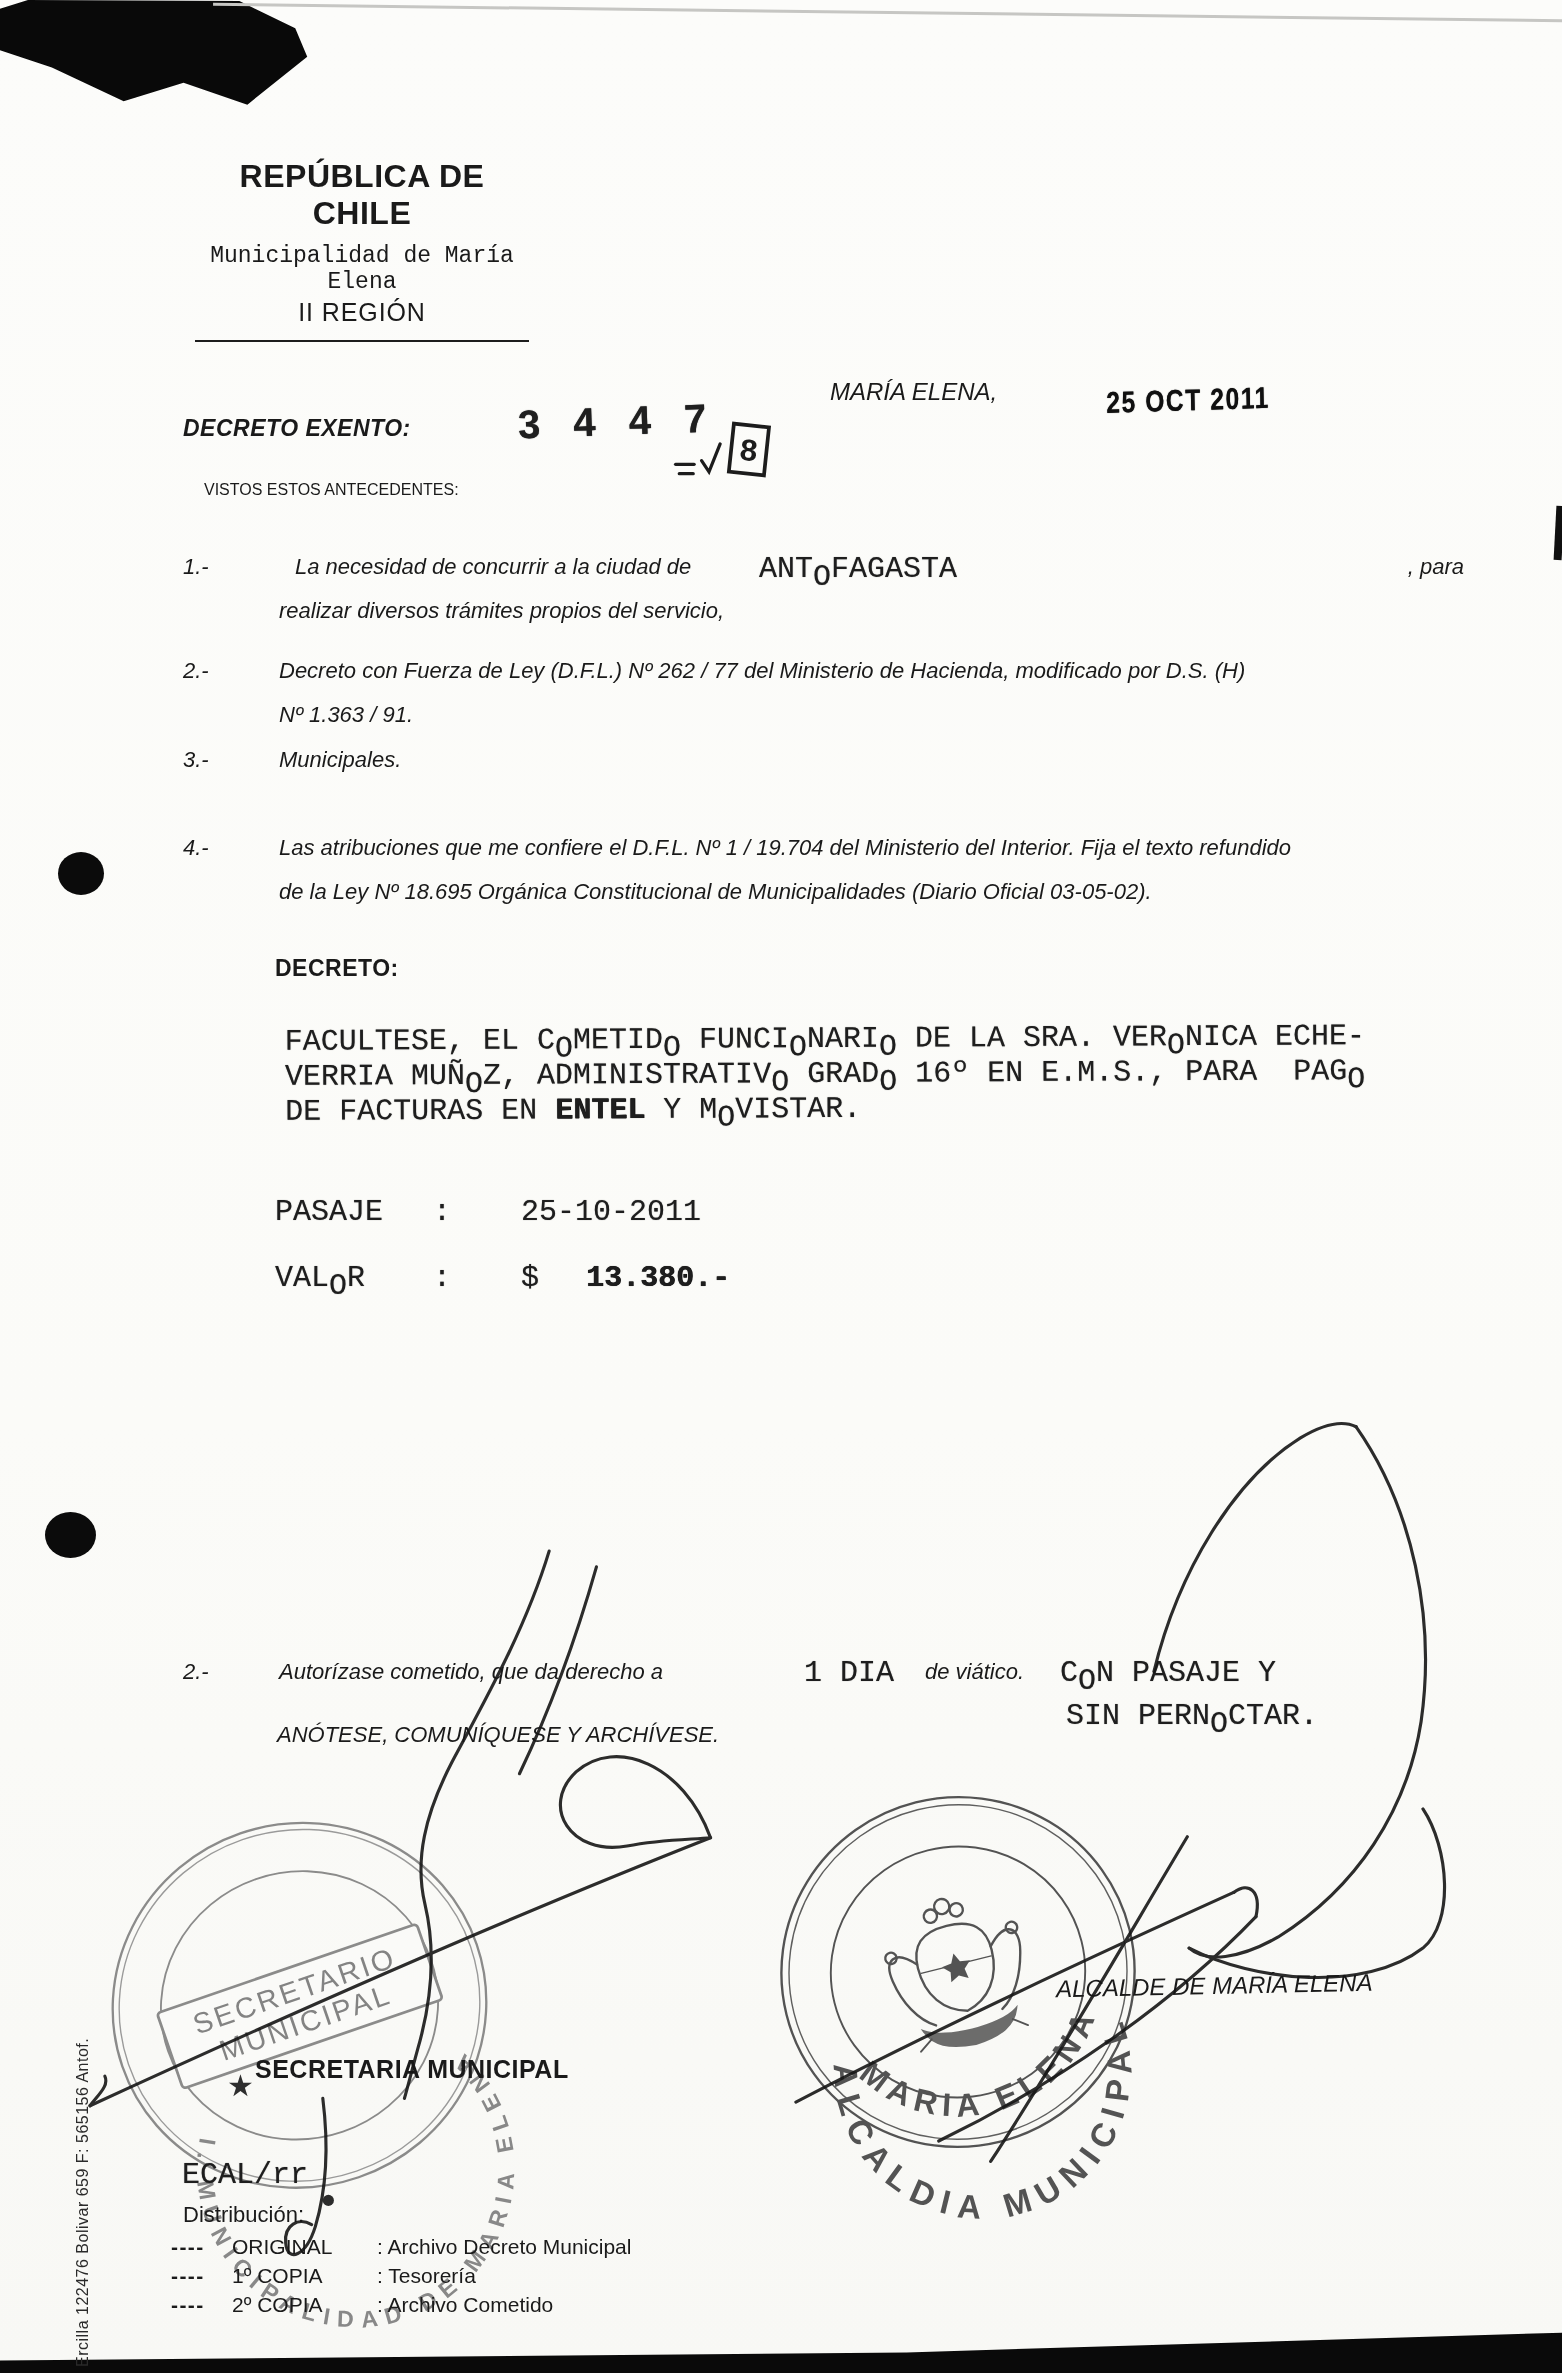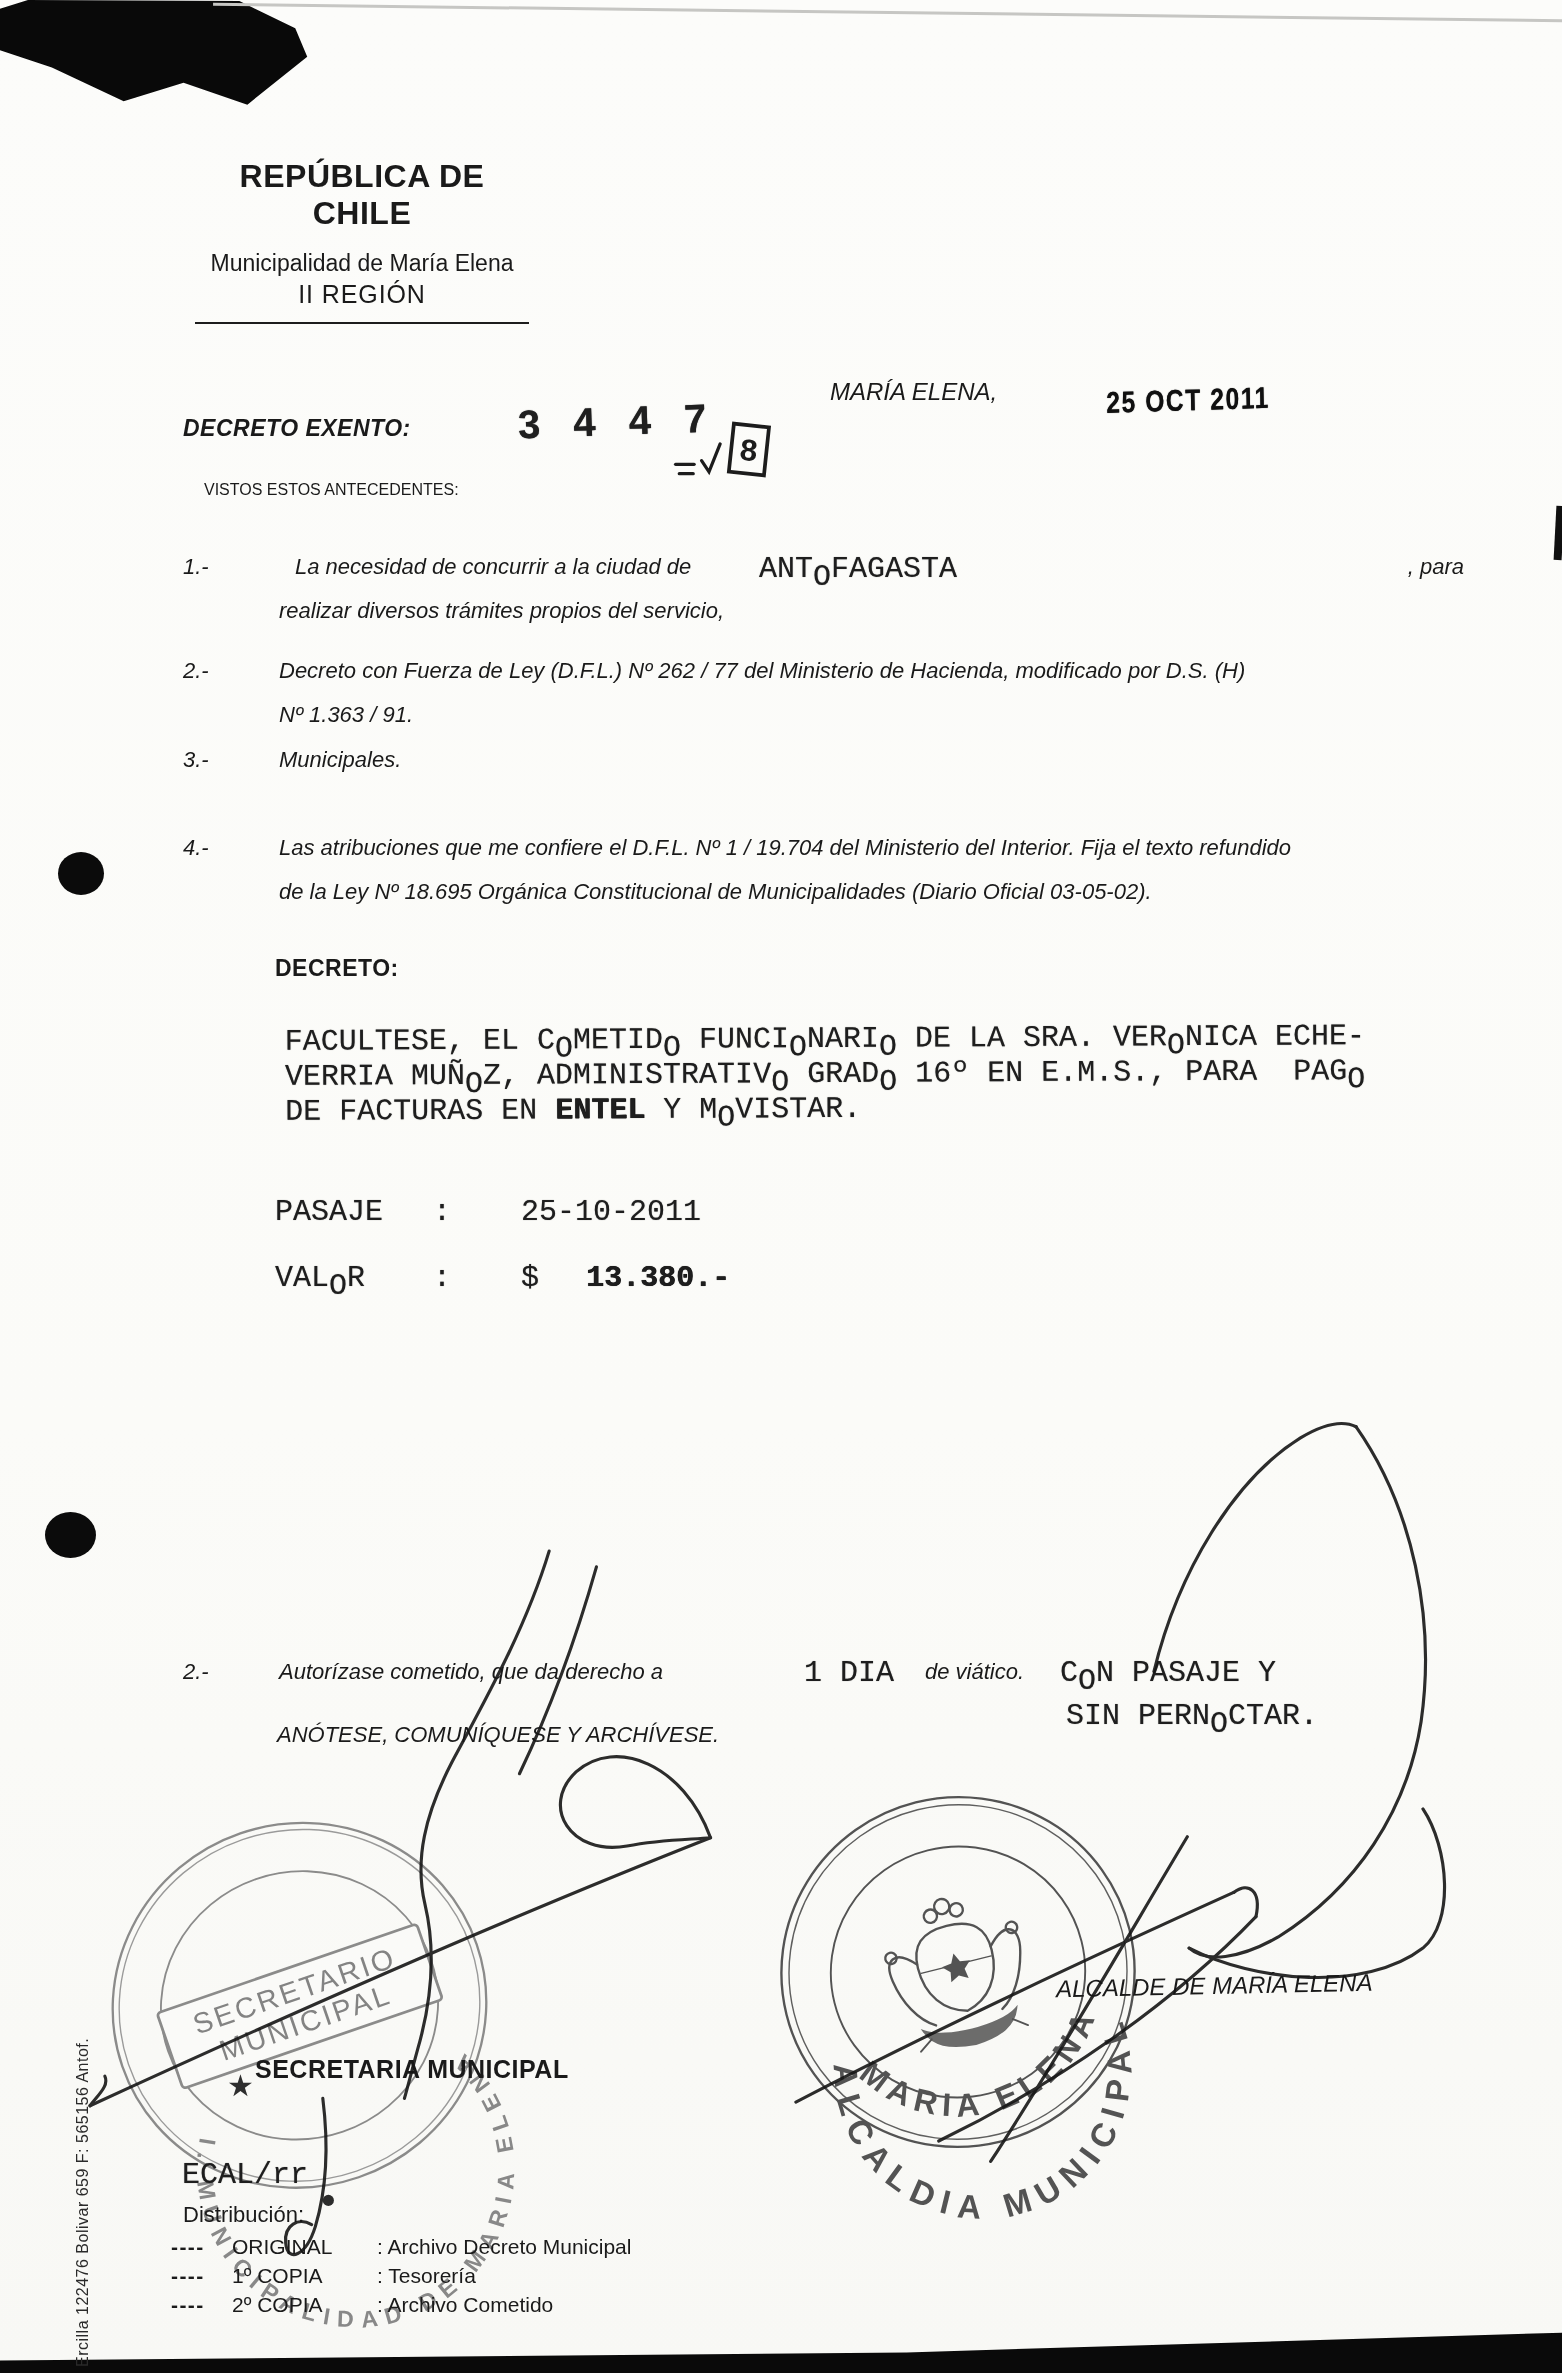--- a/index.html
+++ b/index.html
@@ -17,21 +17,21 @@
     clip-path:polygon(0% 8%,7% 0%,60% 1%,74% 26%,77% 52%,62% 96%,46% 76%,31% 93%,13% 62%,0% 46%);}
   .scan-topline{left:213px;top:11px;width:1350px;height:2.8px;background:#c6c6c3;transform:rotate(0.7deg);}
   .punch-dot1{left:58px;top:852px;width:46px;height:43px;background:#0b0b0b;border-radius:50%;}
   .punch-dot2{left:45px;top:1512px;width:51px;height:46px;background:#0b0b0b;border-radius:50%;}
   .scan-bottom{left:0;bottom:0;width:100%;height:45px;background:#0a0a0a;
     clip-path:polygon(0 70%,58% 52%,100% 8%,100% 100%,0 100%);}
   .scan-righttick{left:1555px;top:506px;width:8.3px;height:54px;background:#101010;transform:rotate(3deg);}
   
   .letterhead{left:195px;top:158px;width:334px;text-align:center;border-bottom:2.8px solid #1d1d1d;padding-bottom:13px;}
   .lh1{font-size:32px;font-weight:bold;letter-spacing:0.5px;}
-  .lh2{font-size:23px;margin-top:18px;}
+  .lh2{font-size:23px;margin-top:11px;font-family:Liberation Mono, monospace;}
   .lh3{font-size:25px;letter-spacing:0.9px;margin-top:2.8px;}
   
   .place{left:830px;top:378px;font-style:italic;font-size:24px;}
   .date-stamp{left:1106px;top:386px;font-size:30px;font-weight:bold;letter-spacing:1.9px;
     color:#101010;transform:scaleX(0.82) rotate(-1.5deg);transform-origin:left top;
     text-shadow:0 0 0.9px #222;}
   .decree-label{left:183px;top:415px;font-size:23px;font-weight:bold;font-style:italic;letter-spacing:0.5px;}
   .decree-number{left:518px;top:399px;font-size:40px;font-weight:bold;letter-spacing:11px;
     color:#1f1f1f;transform:rotate(-2deg);text-shadow:0 0 0.9px #333;}
   .vistos{left:183px;top:481px;font-size:16px;margin-left:21px;}

